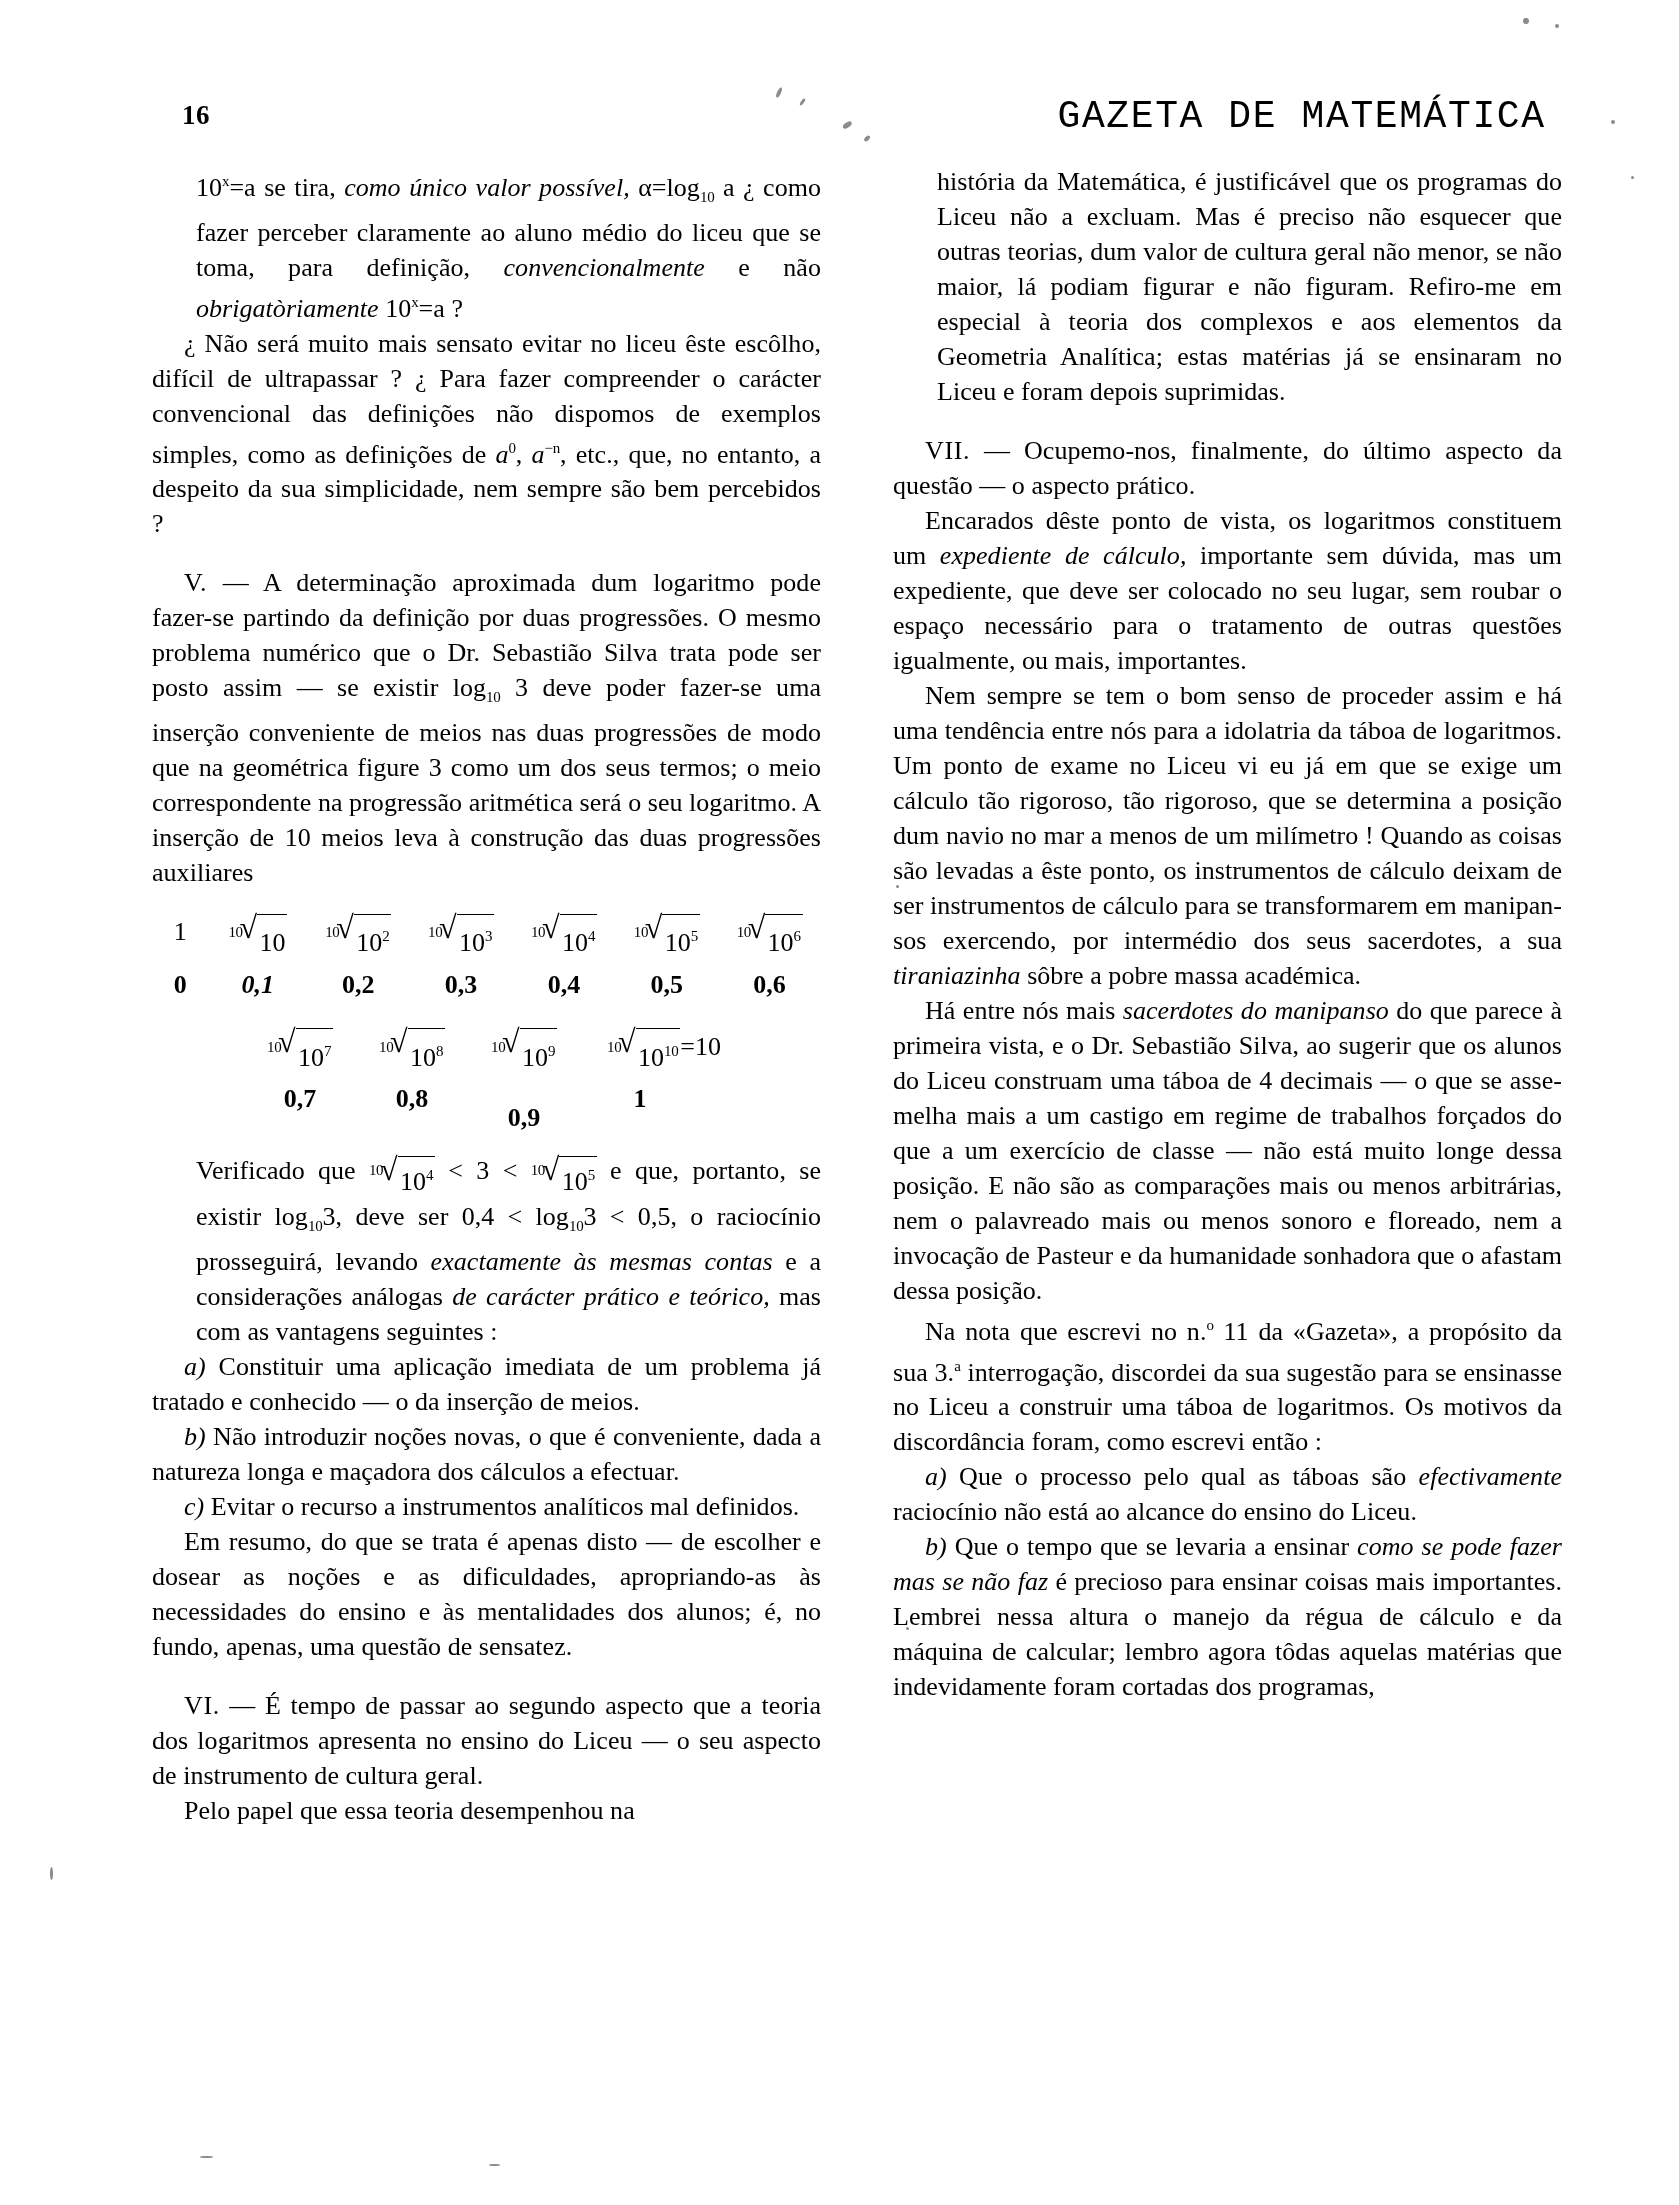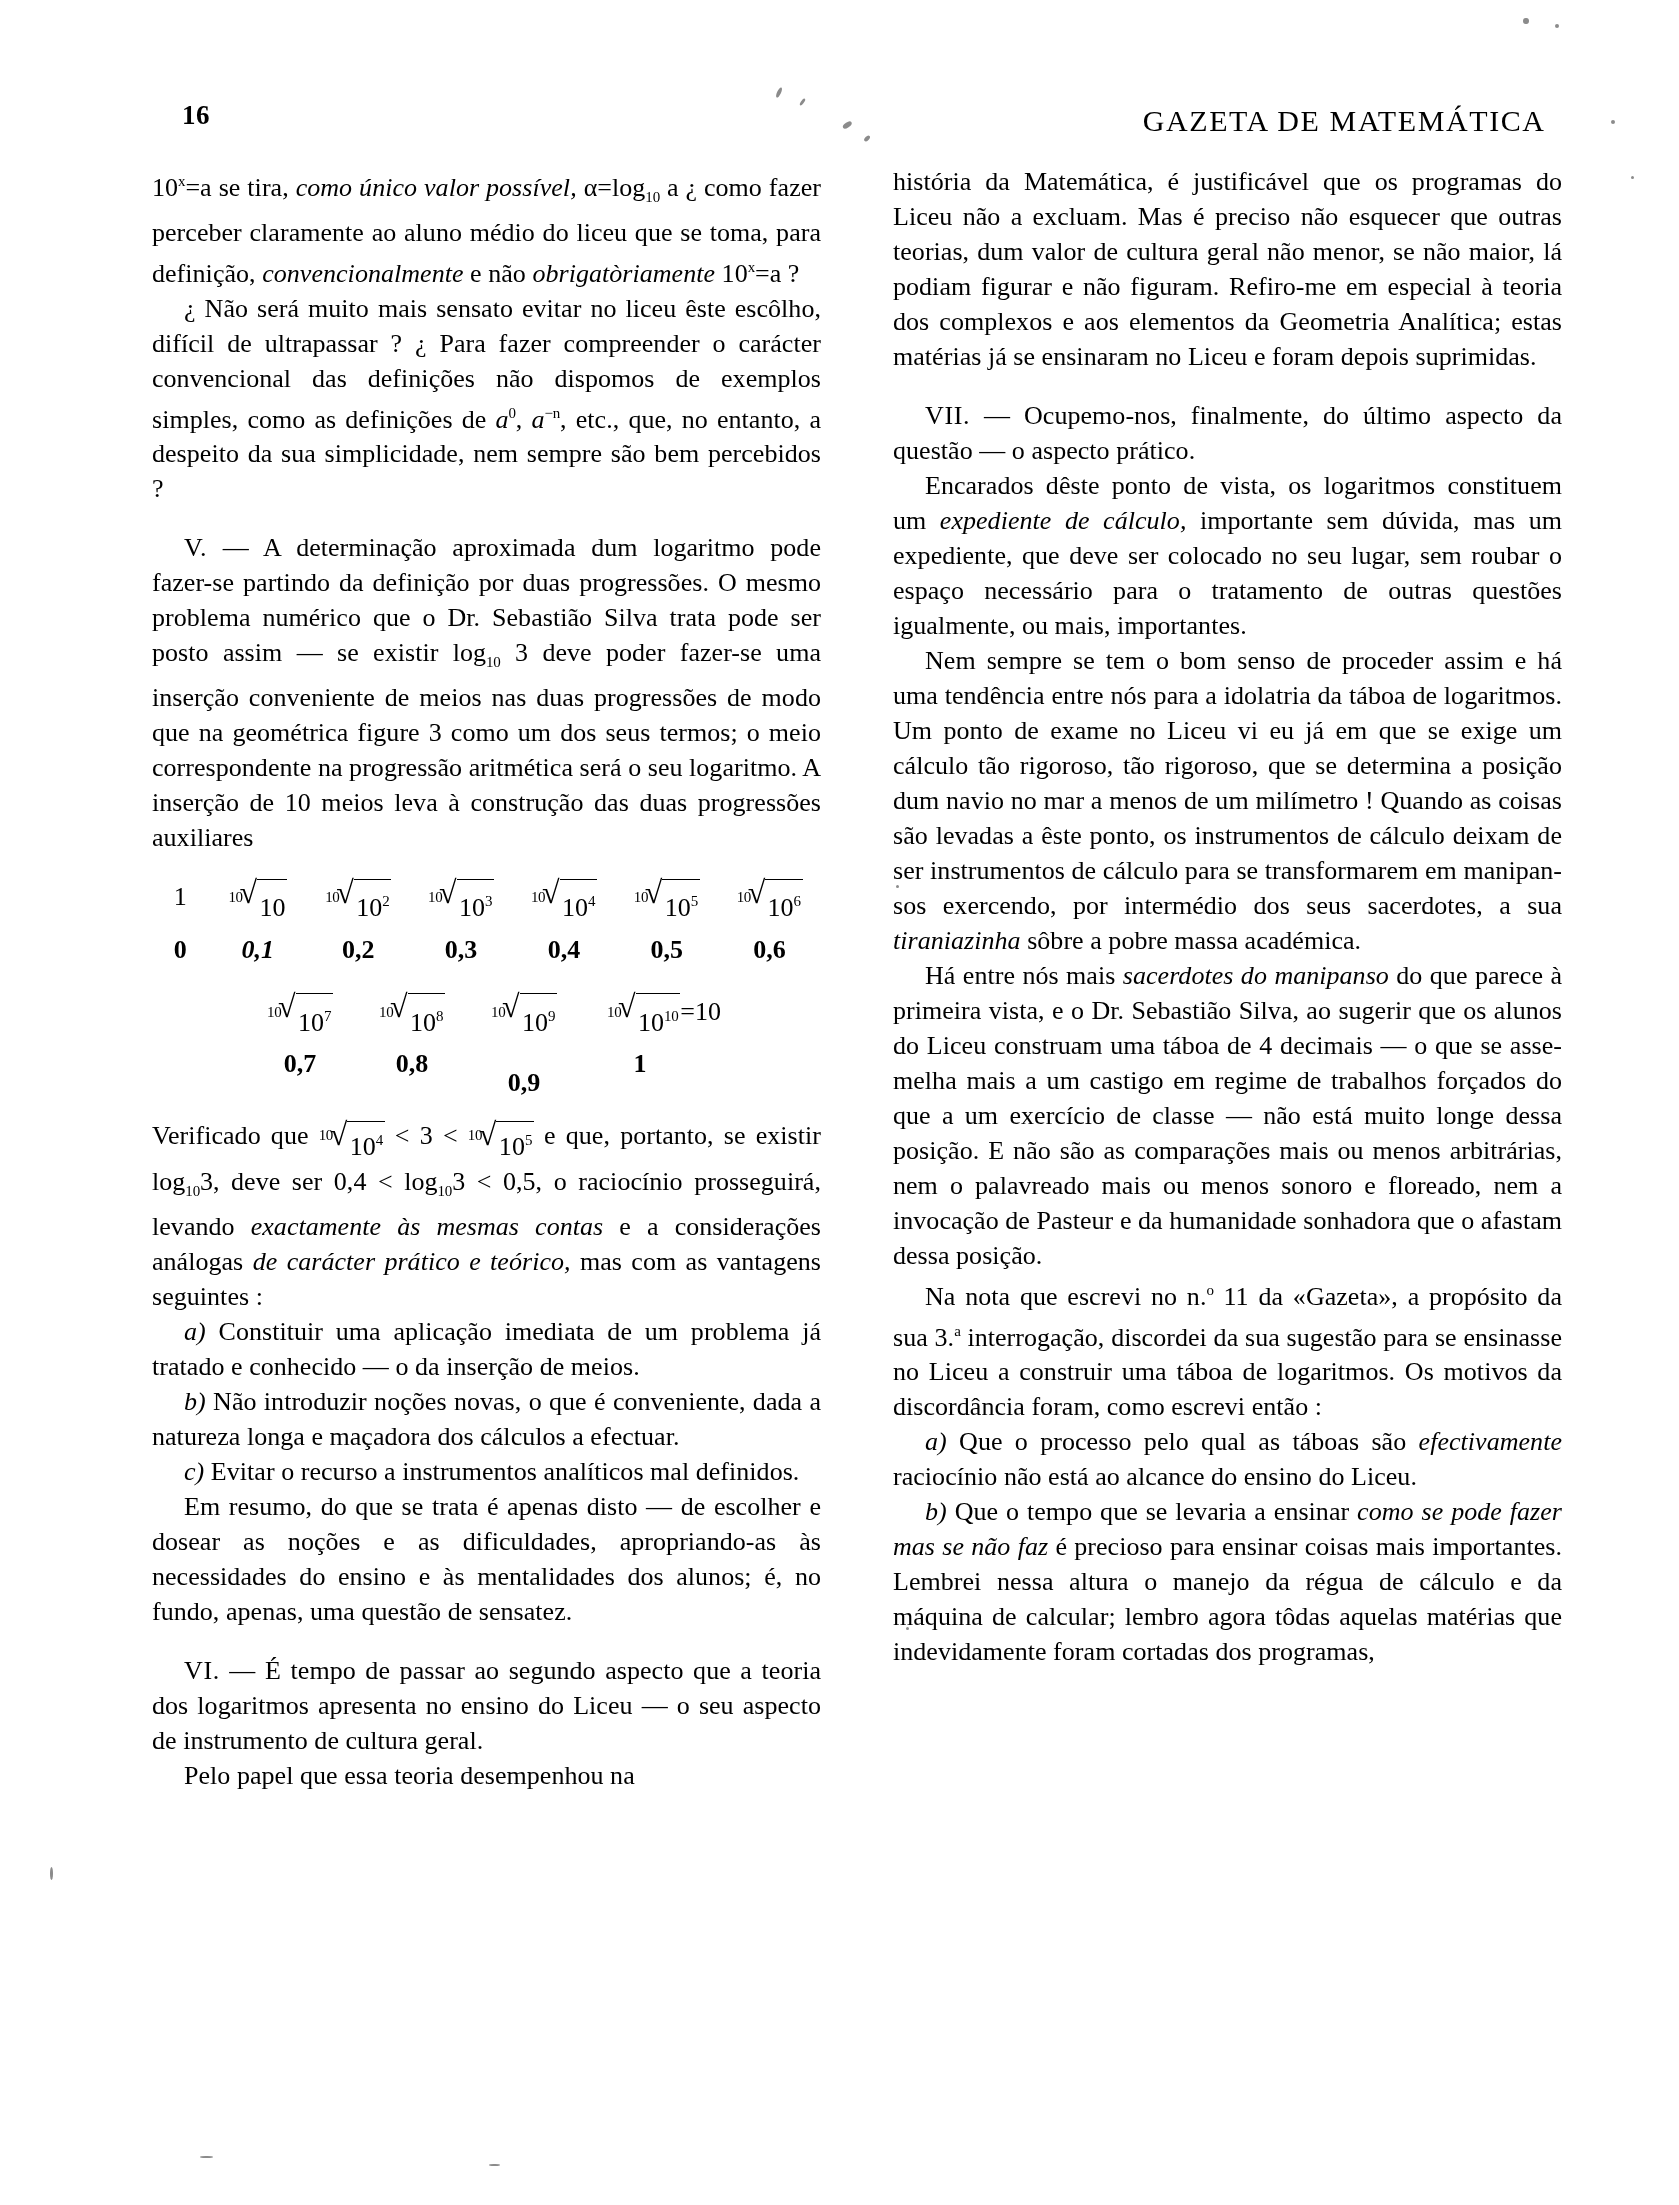--- a/index.html
+++ b/index.html
@@ -21,24 +21,25 @@
     position:absolute;
     top:95px; left:152px; right:120px;
     height:56px;
   }
   .folio {
     position:absolute; left:30px; top:4.8px;
     font-size:27px; letter-spacing:0.4px;
     font-weight:700;
   }
   .journal-title {
-    position:absolute; right:14.4px; top:9px;
-    font-size:30px;
+    position:absolute; right:14.4px; top:0;
+    font-size:38px;
     letter-spacing:1.6px;
     white-space:nowrap;
+    font-family:Liberation Mono, monospace;
   }
 
   
   .columns {
     position:absolute;
     top:164px; left:152px;
     width:1410px;
     display:flex;
     gap:72px;
   }
@@ -47,21 +48,21 @@
   p {
     margin:0;
     font-size:26px;
     line-height:35px;
     text-align:justify;
     text-justify:inter-word;
     hyphens:manual;
     letter-spacing:0.04px;
   }
   p.ind { text-indent:32px; }
-  p.noind { text-indent:0; }
+  p.noind { text-indent:0;margin-left:44px; }
   p.gap { margin-top:24px; }
   i, em { font-style:italic; }
 
   
   .secnum { letter-spacing:0.6px; }
 
   
   .mathblock { margin:21px 0 14.4px 0; }
   .radical {
     display:inline-flex;

